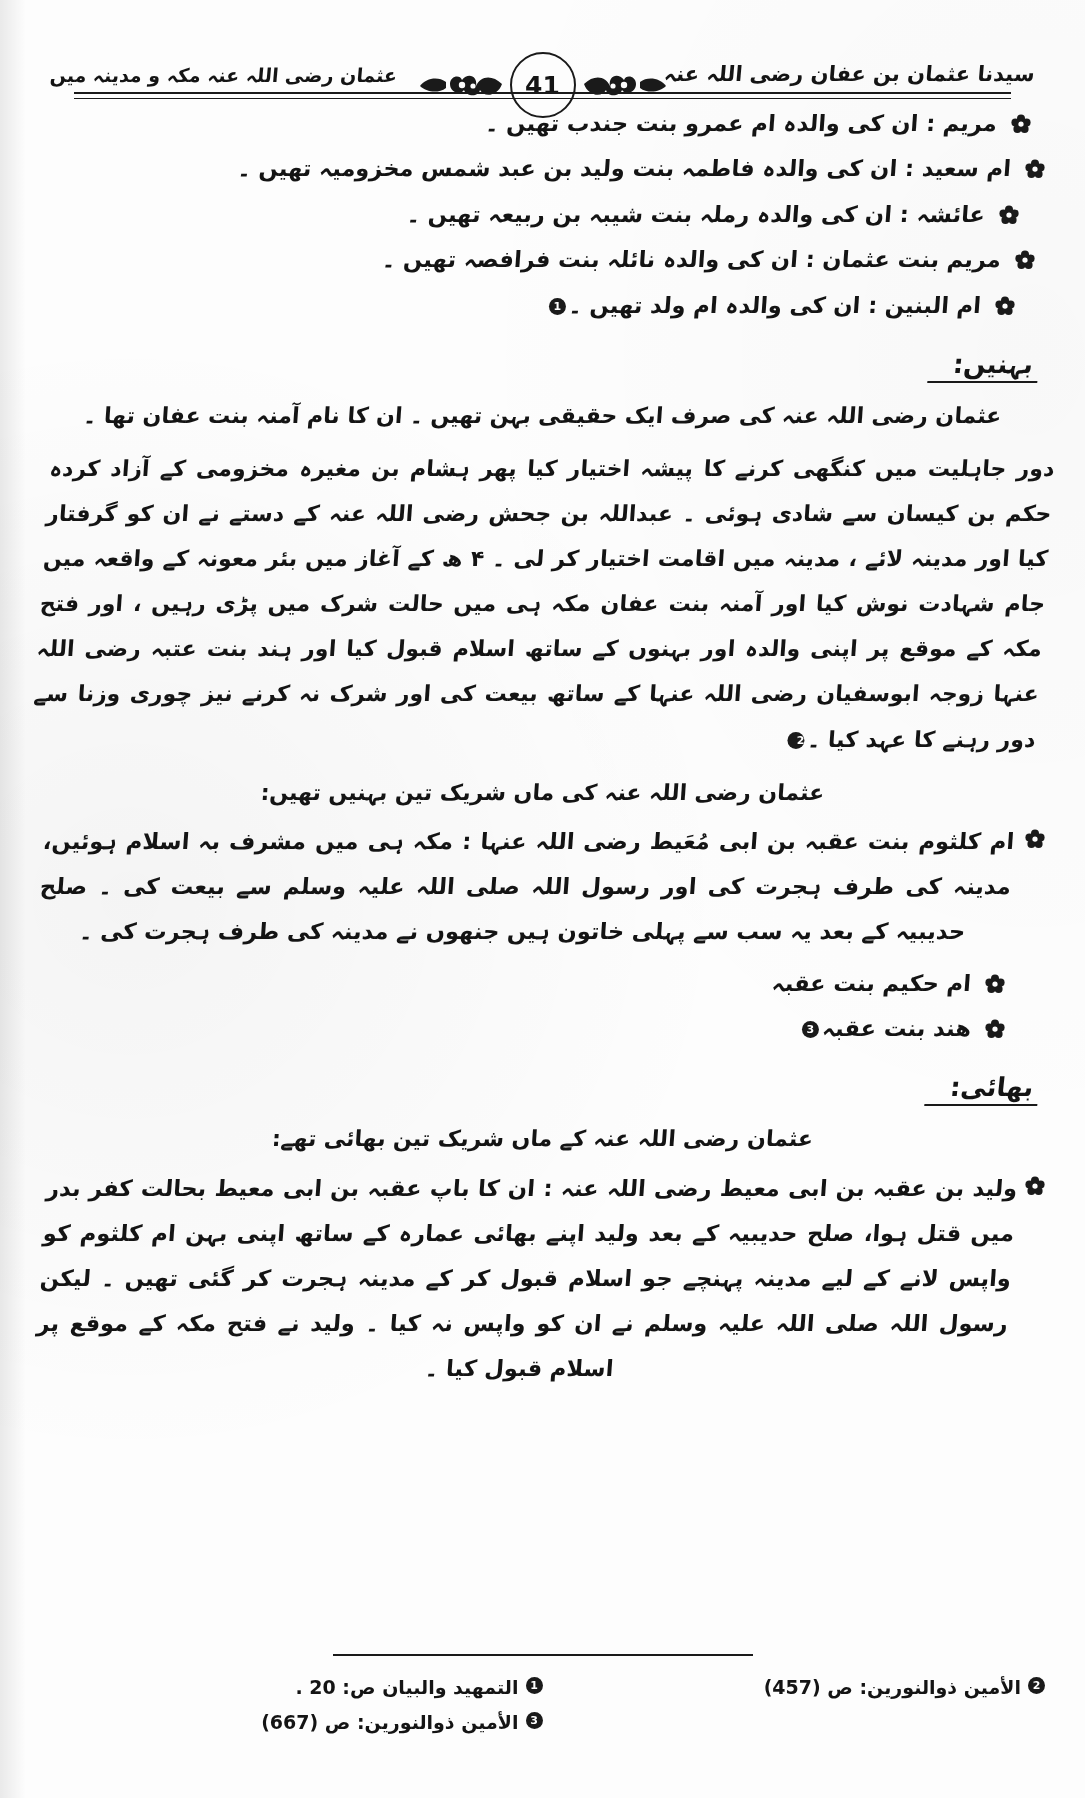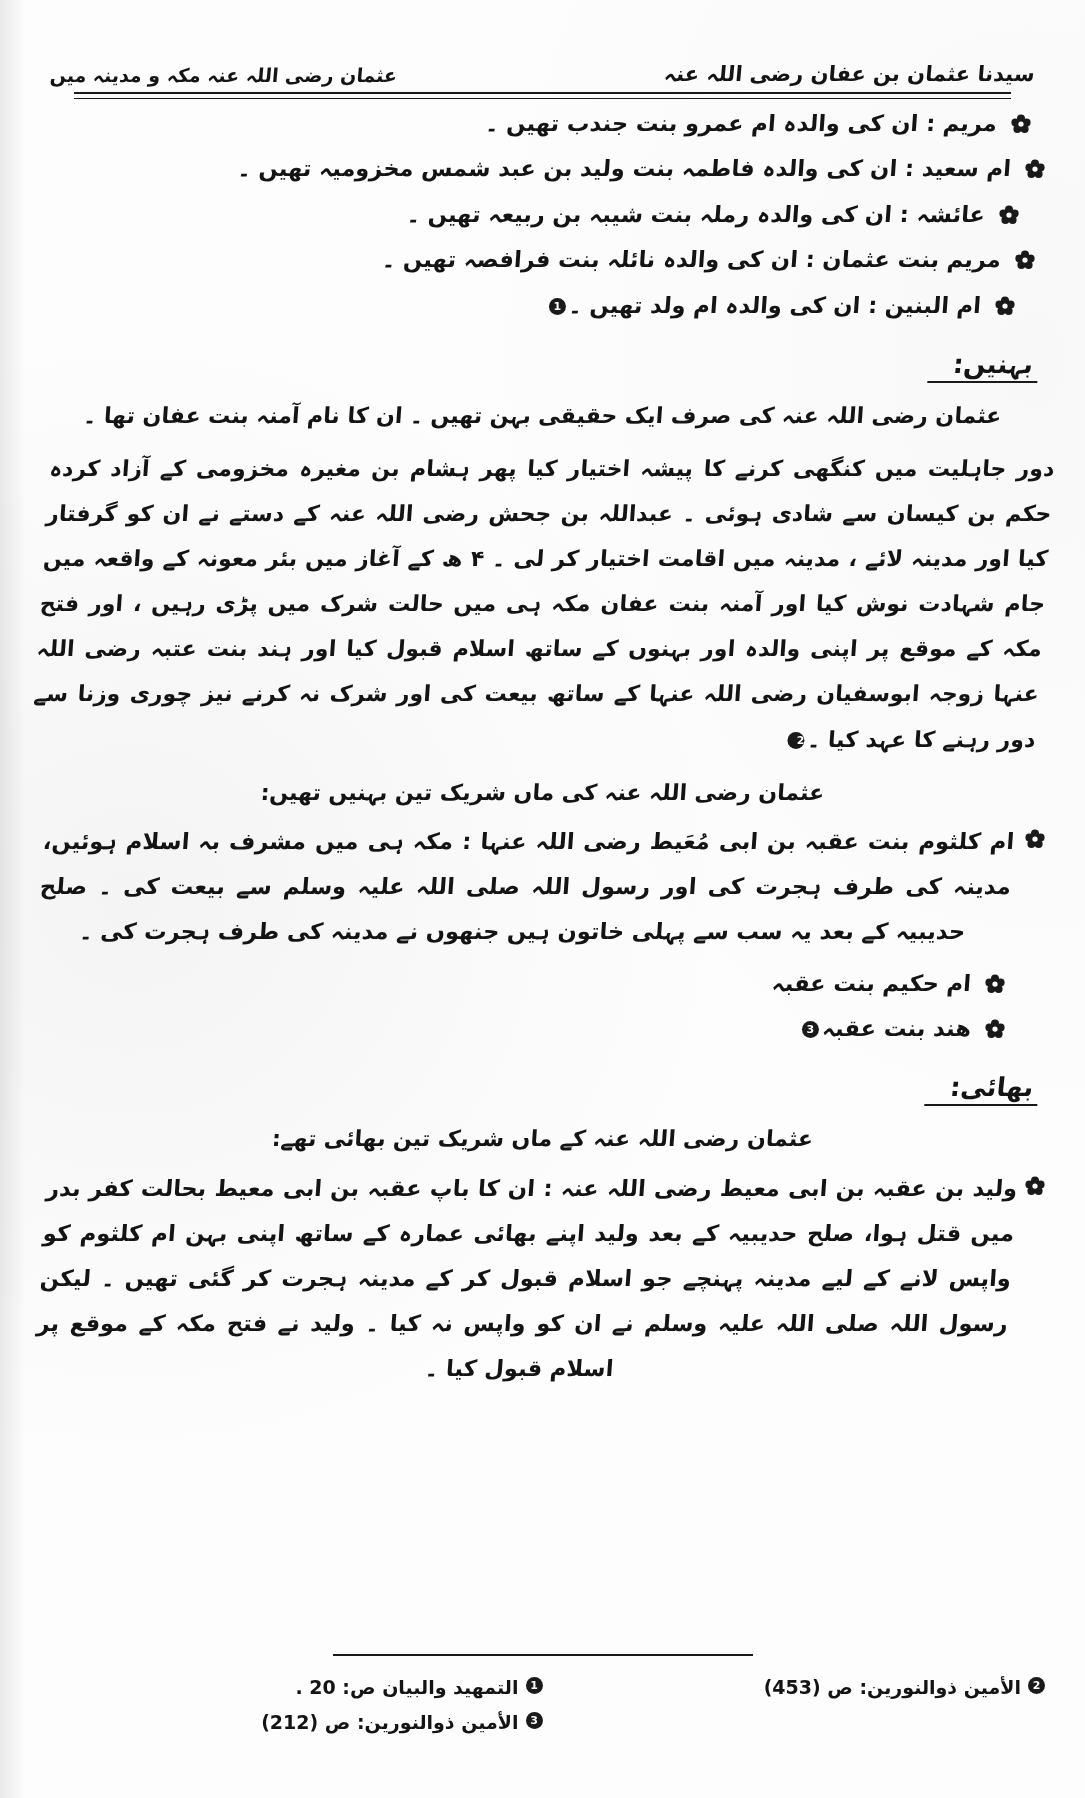--- a/index.html
+++ b/index.html
@@ -227,20 +227,35 @@
 </head>
 <body>
 
 <div class="page">
   <div class="scan-edge"></div>
 
   <div class="header">
     <div class="header-title-right">سیدنا عثمان بن عفان رضی اللہ عنہ</div>
     <div class="header-title-left">عثمان رضی اللہ عنہ مکہ و مدینہ میں</div>
 
+    <div class="page-number-wrap">
+      <svg class="orn" viewBox="0 0 92 30">
+        <path d="M4 14 C14 4, 26 6, 30 16 C28 6, 38 2, 44 10 C46 4, 56 6, 56 14 C56 22, 46 26, 42 20 C40 26, 28 28, 26 20 C22 28, 8 26, 4 14 Z" fill="#1a1a1a"></path>
+        <path d="M60 12 C68 6, 80 8, 86 16 C80 22, 68 24, 60 18 Z" fill="#1a1a1a"></path>
+        <circle cx="44" cy="15" r="3.2" fill="#fdfdfd"></circle>
+        <circle cx="33" cy="16" r="2.6" fill="#fdfdfd"></circle>
+      </svg>
+      <div class="page-circle">41</div>
+      <svg class="orn" viewBox="0 0 92 30">
+        <path d="M88 14 C78 4, 66 6, 62 16 C64 6, 54 2, 48 10 C46 4, 36 6, 36 14 C36 22, 46 26, 50 20 C52 26, 64 28, 66 20 C70 28, 84 26, 88 14 Z" fill="#1a1a1a"></path>
+        <path d="M32 12 C24 6, 12 8, 6 16 C12 22, 24 24, 32 18 Z" fill="#1a1a1a"></path>
+        <circle cx="48" cy="15" r="3.2" fill="#fdfdfd"></circle>
+        <circle cx="59" cy="16" r="2.6" fill="#fdfdfd"></circle>
+      </svg>
+    </div>
 
     <div class="header-rule"></div>
   </div>
 
   <div class="content">
 
     <div class="bullet-row" style="padding-right:14px;">
       <svg class="flower" viewBox="0 0 20 20">
         <circle cx="10" cy="4.4" r="4" fill="#1a1a1a"></circle>
           <circle cx="15.6" cy="8.4" r="4" fill="#1a1a1a"></circle>
@@ -372,30 +387,30 @@
 
   </div>
 
   <div class="footnotes">
     <div class="fn-rule"></div>
     <div class="fn-grid">
 
       <div class="fn-col left">
         <div class="fn-item">
           <span class="fn-num">2</span>
-          <span class="fn-text">الأمين ذوالنورين: ص (453)</span>
+          <span class="fn-text">الأمين ذوالنورين: ص (457)</span>
         </div>
       </div>
 
       <div class="fn-col right">
         <div class="fn-item">
           <span class="fn-num">1</span>
           <span class="fn-text">التمهيد والبيان ص: 20 .</span>
         </div>
         <div class="fn-item">
           <span class="fn-num">3</span>
-          <span class="fn-text">الأمين ذوالنورين: ص (212)</span>
+          <span class="fn-text">الأمين ذوالنورين: ص (667)</span>
         </div>
       </div>
 
     </div>
   </div>
 </div>
 
 </body></html>

